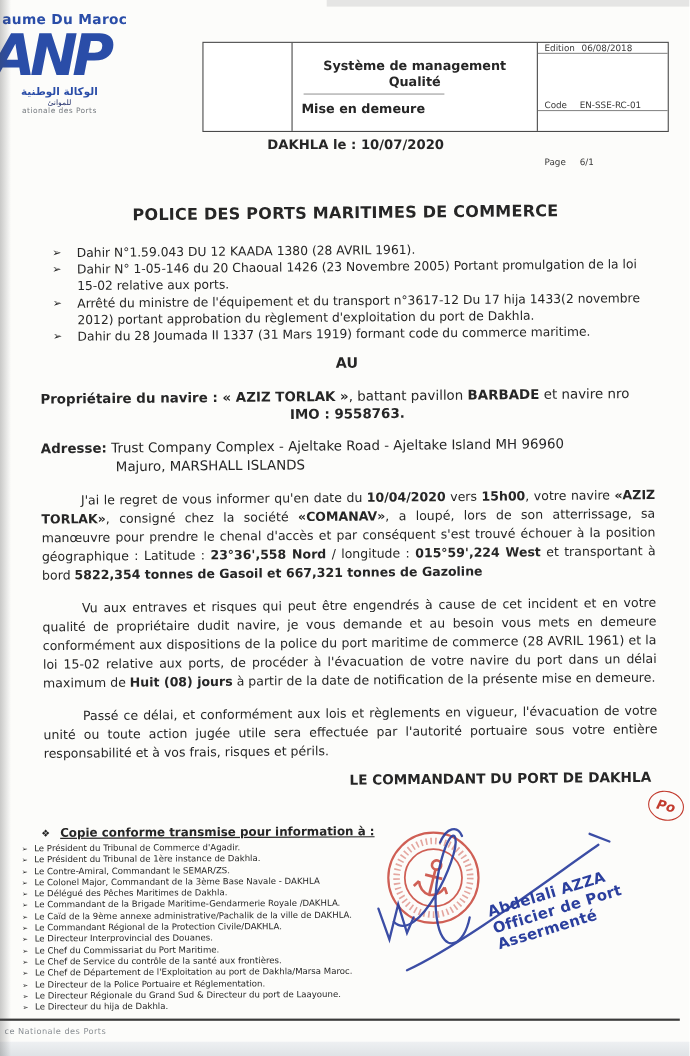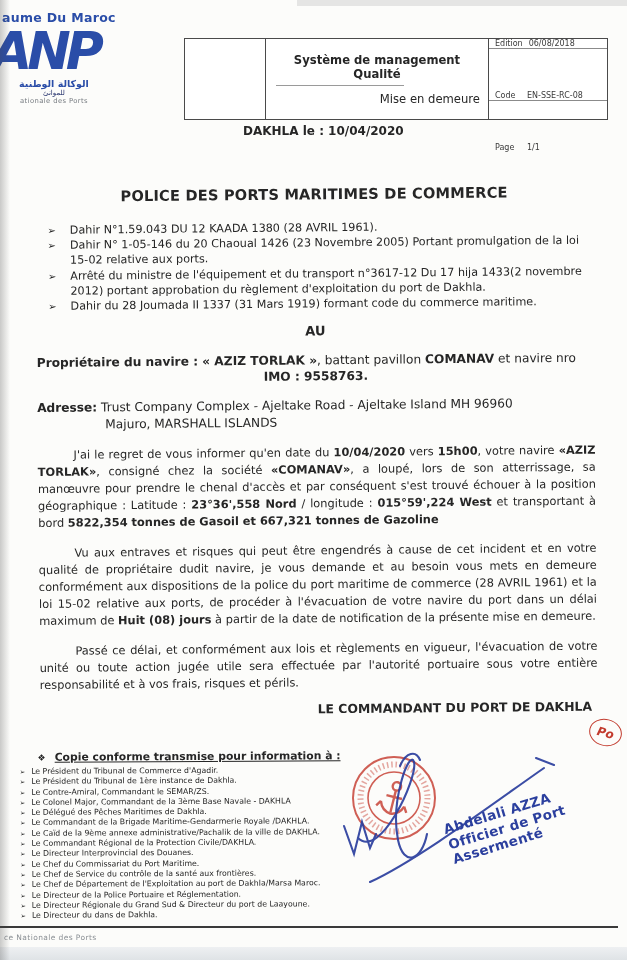--- a/index.html
+++ b/index.html
@@ -17,21 +17,21 @@
   .arabic2{color:#23306b;font-size:7px;text-align:center;width:124px;}
   .logo-sub{color:#767b80;font-size:6.8px;width:124px;text-align:center;letter-spacing:.4px;}
 
   
   .header-table{position:absolute;left:184px;top:38px;width:424px;height:82px;border:1.5px solid #4a4a4a;
         display:flex;background:#fff;box-sizing:border-box;}
   .ht-empty{width:80px;border-right:1.5px solid #4a4a4a;}
   .ht-mid{flex:1;display:flex;flex-direction:column;justify-content:center;padding:4px 8px;}
   .ht-sys{font-weight:700;font-size:11.6px;text-align:center;}
   .ht-divider{width:62%;height:1px;background:#9a9a9a;margin:4px 0 6px 2px;}
-  .ht-doc{font-weight:400;font-size:11.6px;text-align:right;}
+  .ht-doc{font-weight:700;font-size:11.6px;text-align:left;}
   .ht-right{width:118px;border-left:1.5px solid #4a4a4a;display:flex;flex-direction:column;gap:42px;}
   .ht-row{flex:1;display:flex;align-items:center;gap:6px;padding-left:6px;font-size:8px;color:#3a3a3a;border-bottom:1px solid #8b8b8b;}
   .ht-row:last-child{border-bottom:none;}
   .ht-label{min-width:26px;}
 
   
   .meta{position:absolute;left:243px;top:124px;font-weight:700;font-size:12px;}
   .meta-line1{margin-bottom:12px;}
 
   
@@ -97,31 +97,31 @@
       <div class="ht-divider"></div>
       <div class="ht-doc">Mise en demeure</div>
     </div>
     <div class="ht-right">
       <div class="ht-row">
         <span class="ht-label">Edition</span>
         <span>06/08/2018</span>
       </div>
       <div class="ht-row">
         <span class="ht-label">Code</span>
-        <span>EN-SSE-RC-08</span>
+        <span>EN-SSE-RC-01</span>
       </div>
       <div class="ht-row">
         <span class="ht-label">Page</span>
-        <span>1/1</span>
+        <span>6/1</span>
       </div>
     </div>
   </div>
 
   <div class="meta">
-    <div class="meta-line1">DAKHLA le : 10/04/2020</div>
+    <div class="meta-line1">DAKHLA le : 10/07/2020</div>
   </div>
 
   <div class="content">
     <h1 class="title">POLICE DES PORTS MARITIMES DE COMMERCE</h1>
 
     <ul class="legal">
 
         <li class="legal-item">
           <span class="marker">➢</span>
           <span>Dahir N°1.59.043 DU 12 KAADA 1380 (28 AVRIL 1961).</span>
@@ -138,21 +138,21 @@
         </li>
 
         <li class="legal-item">
           <span class="marker">➢</span>
           <span>Dahir du 28 Joumada II  1337 (31 Mars 1919) formant code du commerce maritime.</span>
         </li>
       </ul>
 
     <div class="au">AU</div>
 
-    <p class="owner"><span class="b">Propriétaire du navire : « AZIZ TORLAK »</span><span>, battant pavillon </span><span class="b">COMANAV</span><span> et navire nro</span></p>
+    <p class="owner"><span class="b">Propriétaire du navire : « AZIZ TORLAK »</span><span>, battant pavillon </span><span class="b">BARBADE</span><span> et navire nro</span></p>
     <div class="imo">IMO : 9558763.</div>
 
     <p class="addr"><span class="b">Adresse:</span><span> Trust Company Complex - Ajeltake Road - Ajeltake Island MH 96960</span></p>
     <div class="addr2">Majuro, MARSHALL ISLANDS</div>
 
     <p class="para"><span>J'ai le regret de vous informer qu'en date du </span><span class="b">10/04/2020</span><span> vers </span><span class="b">15h00</span><span>, votre navire </span><span class="b">«AZIZ TORLAK»</span><span>, consigné chez la société </span><span class="b">«COMANAV»</span><span>, a loupé, lors de son atterrissage, sa manœuvre pour prendre le chenal d'accès et par conséquent s'est trouvé échouer à la position géographique : Latitude : </span><span class="b">23°36',558 Nord</span><span> / longitude : </span><span class="b">015°59',224 West</span><span> et transportant à bord </span><span class="b">5822,354 tonnes de Gasoil et 667,321 tonnes de Gazoline</span></p>
     <p class="para"><span>Vu aux entraves et risques qui peut être engendrés à cause de cet incident et en votre qualité de propriétaire dudit navire, je vous demande et au besoin vous mets en demeure conformément aux dispositions de la police du port maritime de commerce (28 AVRIL 1961) et la loi 15-02 relative aux ports, de procéder à l'évacuation de votre navire du port dans un délai maximum de </span><span class="b">Huit (08) jours</span><span> à partir de la date de notification de la présente mise en demeure.</span></p>
     <p class="para"><span>Passé ce délai, et conformément aux lois et règlements en vigueur, l'évacuation de votre unité ou toute action jugée utile sera effectuée par l'autorité portuaire sous votre entière responsabilité et à vos frais, risques et périls.</span></p>
 
     <div class="cmdt">LE COMMANDANT DU PORT DE DAKHLA</div>
@@ -263,21 +263,21 @@
           <span>Le Directeur de la Police Portuaire et Réglementation.</span>
         </li>
 
         <li class="cc-item">
           <span class="marker">➢</span>
           <span>Le Directeur Régionale du Grand Sud &amp; Directeur du port de Laayoune.</span>
         </li>
 
         <li class="cc-item">
           <span class="marker">➢</span>
-          <span>Le Directeur du dans de Dakhla.</span>
+          <span>Le Directeur du hija de Dakhla.</span>
         </li>
       </ul>
   </div>
 
   <div class="rule"></div>
   <div class="org">ce Nationale des Ports</div>
   <div class="bottom-bar"></div>
 </div>
 
 </body></html>

